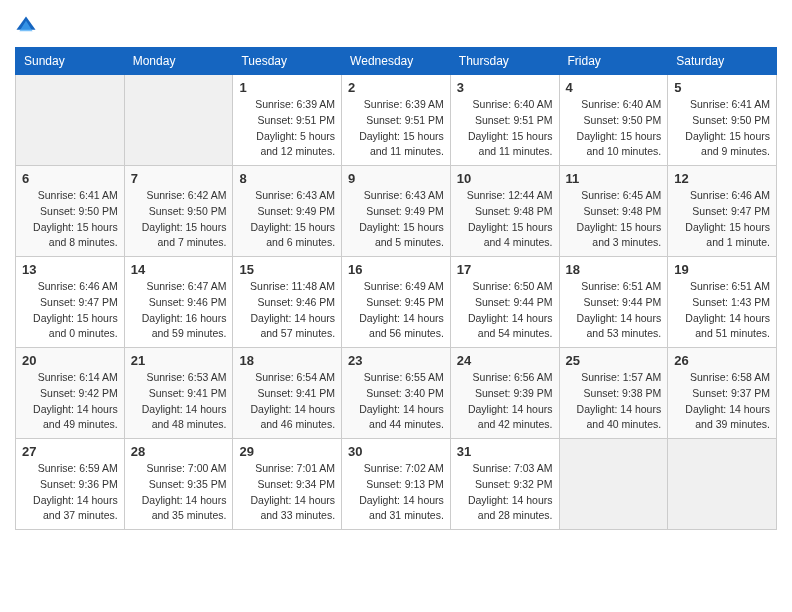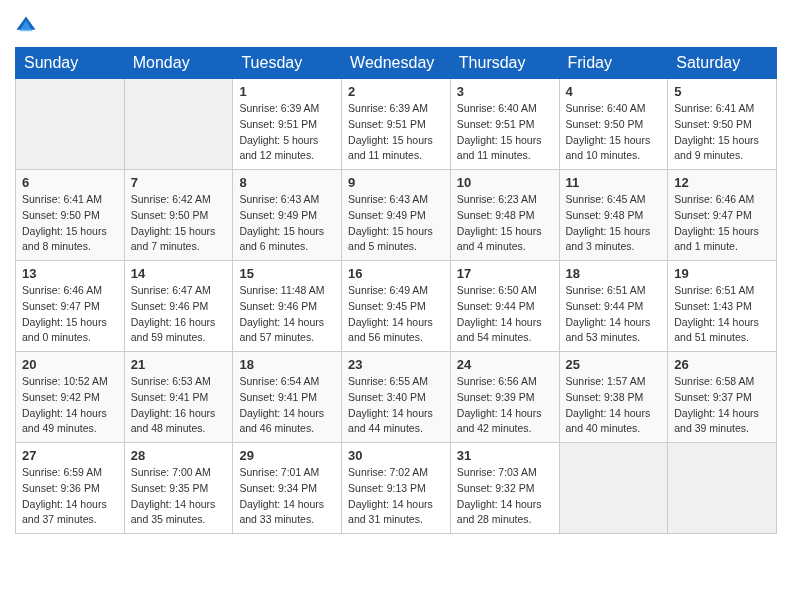--- a/index.html
+++ b/index.html
@@ -50,21 +50,21 @@
     .calendar {
       width: 100%;
       border-collapse: collapse;
       border: 1px solid #ccc;
     }
     .calendar th {
       background-color: #1565C0;
       color: #fff;
       text-align: left;
       padding: 6px 8px;
-      font-size: 16px;
+      font-size: 12px;
       font-weight: normal;
       border: 1px solid #1565C0;
     }
     .calendar td {
       vertical-align: top;
       padding: 5px 6px;
       border: 1px solid #ccc;
       font-size: 10.5px;
       color: #333;
       width: 108px;
@@ -75,20 +75,21 @@
       background: #f9f9f9;
     }
     .day-number {
       font-size: 13px;
       font-weight: bold;
       display: block;
       margin-bottom: 2px;
     }
     .day-info {
       line-height: 1.5;
+      text-align: right;
     }
     .empty-cell {
       background: #f0f0f0 !important;
     }
   </style>
 </head>
 <body>
 
 <div class="header">
   <div class="logo">
@@ -192,21 +193,21 @@
         <span class="day-number">9</span>
         <div class="day-info">
           <div>Sunrise: 6:43 AM</div>
           <div>Sunset: 9:49 PM</div>
           <div>Daylight: 15 hours and 5 minutes.</div>
         </div>
       </td>
         <td>
         <span class="day-number">10</span>
         <div class="day-info">
-          <div>Sunrise: 6:23 AM</div>
+          <div>Sunrise: 12:44 AM</div>
           <div>Sunset: 9:48 PM</div>
           <div>Daylight: 15 hours and 4 minutes.</div>
         </div>
       </td>
         <td>
         <span class="day-number">11</span>
         <div class="day-info">
           <div>Sunrise: 6:45 AM</div>
           <div>Sunset: 9:48 PM</div>
           <div>Daylight: 15 hours and 3 minutes.</div>
@@ -276,31 +277,31 @@
           <div>Sunrise: 6:51 AM</div>
           <div>Sunset: 1:43 PM</div>
           <div>Daylight: 14 hours and 51 minutes.</div>
         </div>
       </td>
       </tr>
       <tr>
         <td>
         <span class="day-number">20</span>
         <div class="day-info">
-          <div>Sunrise: 10:52 AM</div>
+          <div>Sunrise: 6:14 AM</div>
           <div>Sunset: 9:42 PM</div>
           <div>Daylight: 14 hours and 49 minutes.</div>
         </div>
       </td>
         <td>
         <span class="day-number">21</span>
         <div class="day-info">
           <div>Sunrise: 6:53 AM</div>
           <div>Sunset: 9:41 PM</div>
-          <div>Daylight: 16 hours and 48 minutes.</div>
+          <div>Daylight: 14 hours and 48 minutes.</div>
         </div>
       </td>
         <td>
         <span class="day-number">18</span>
         <div class="day-info">
           <div>Sunrise: 6:54 AM</div>
           <div>Sunset: 9:41 PM</div>
           <div>Daylight: 14 hours and 46 minutes.</div>
         </div>
       </td>

